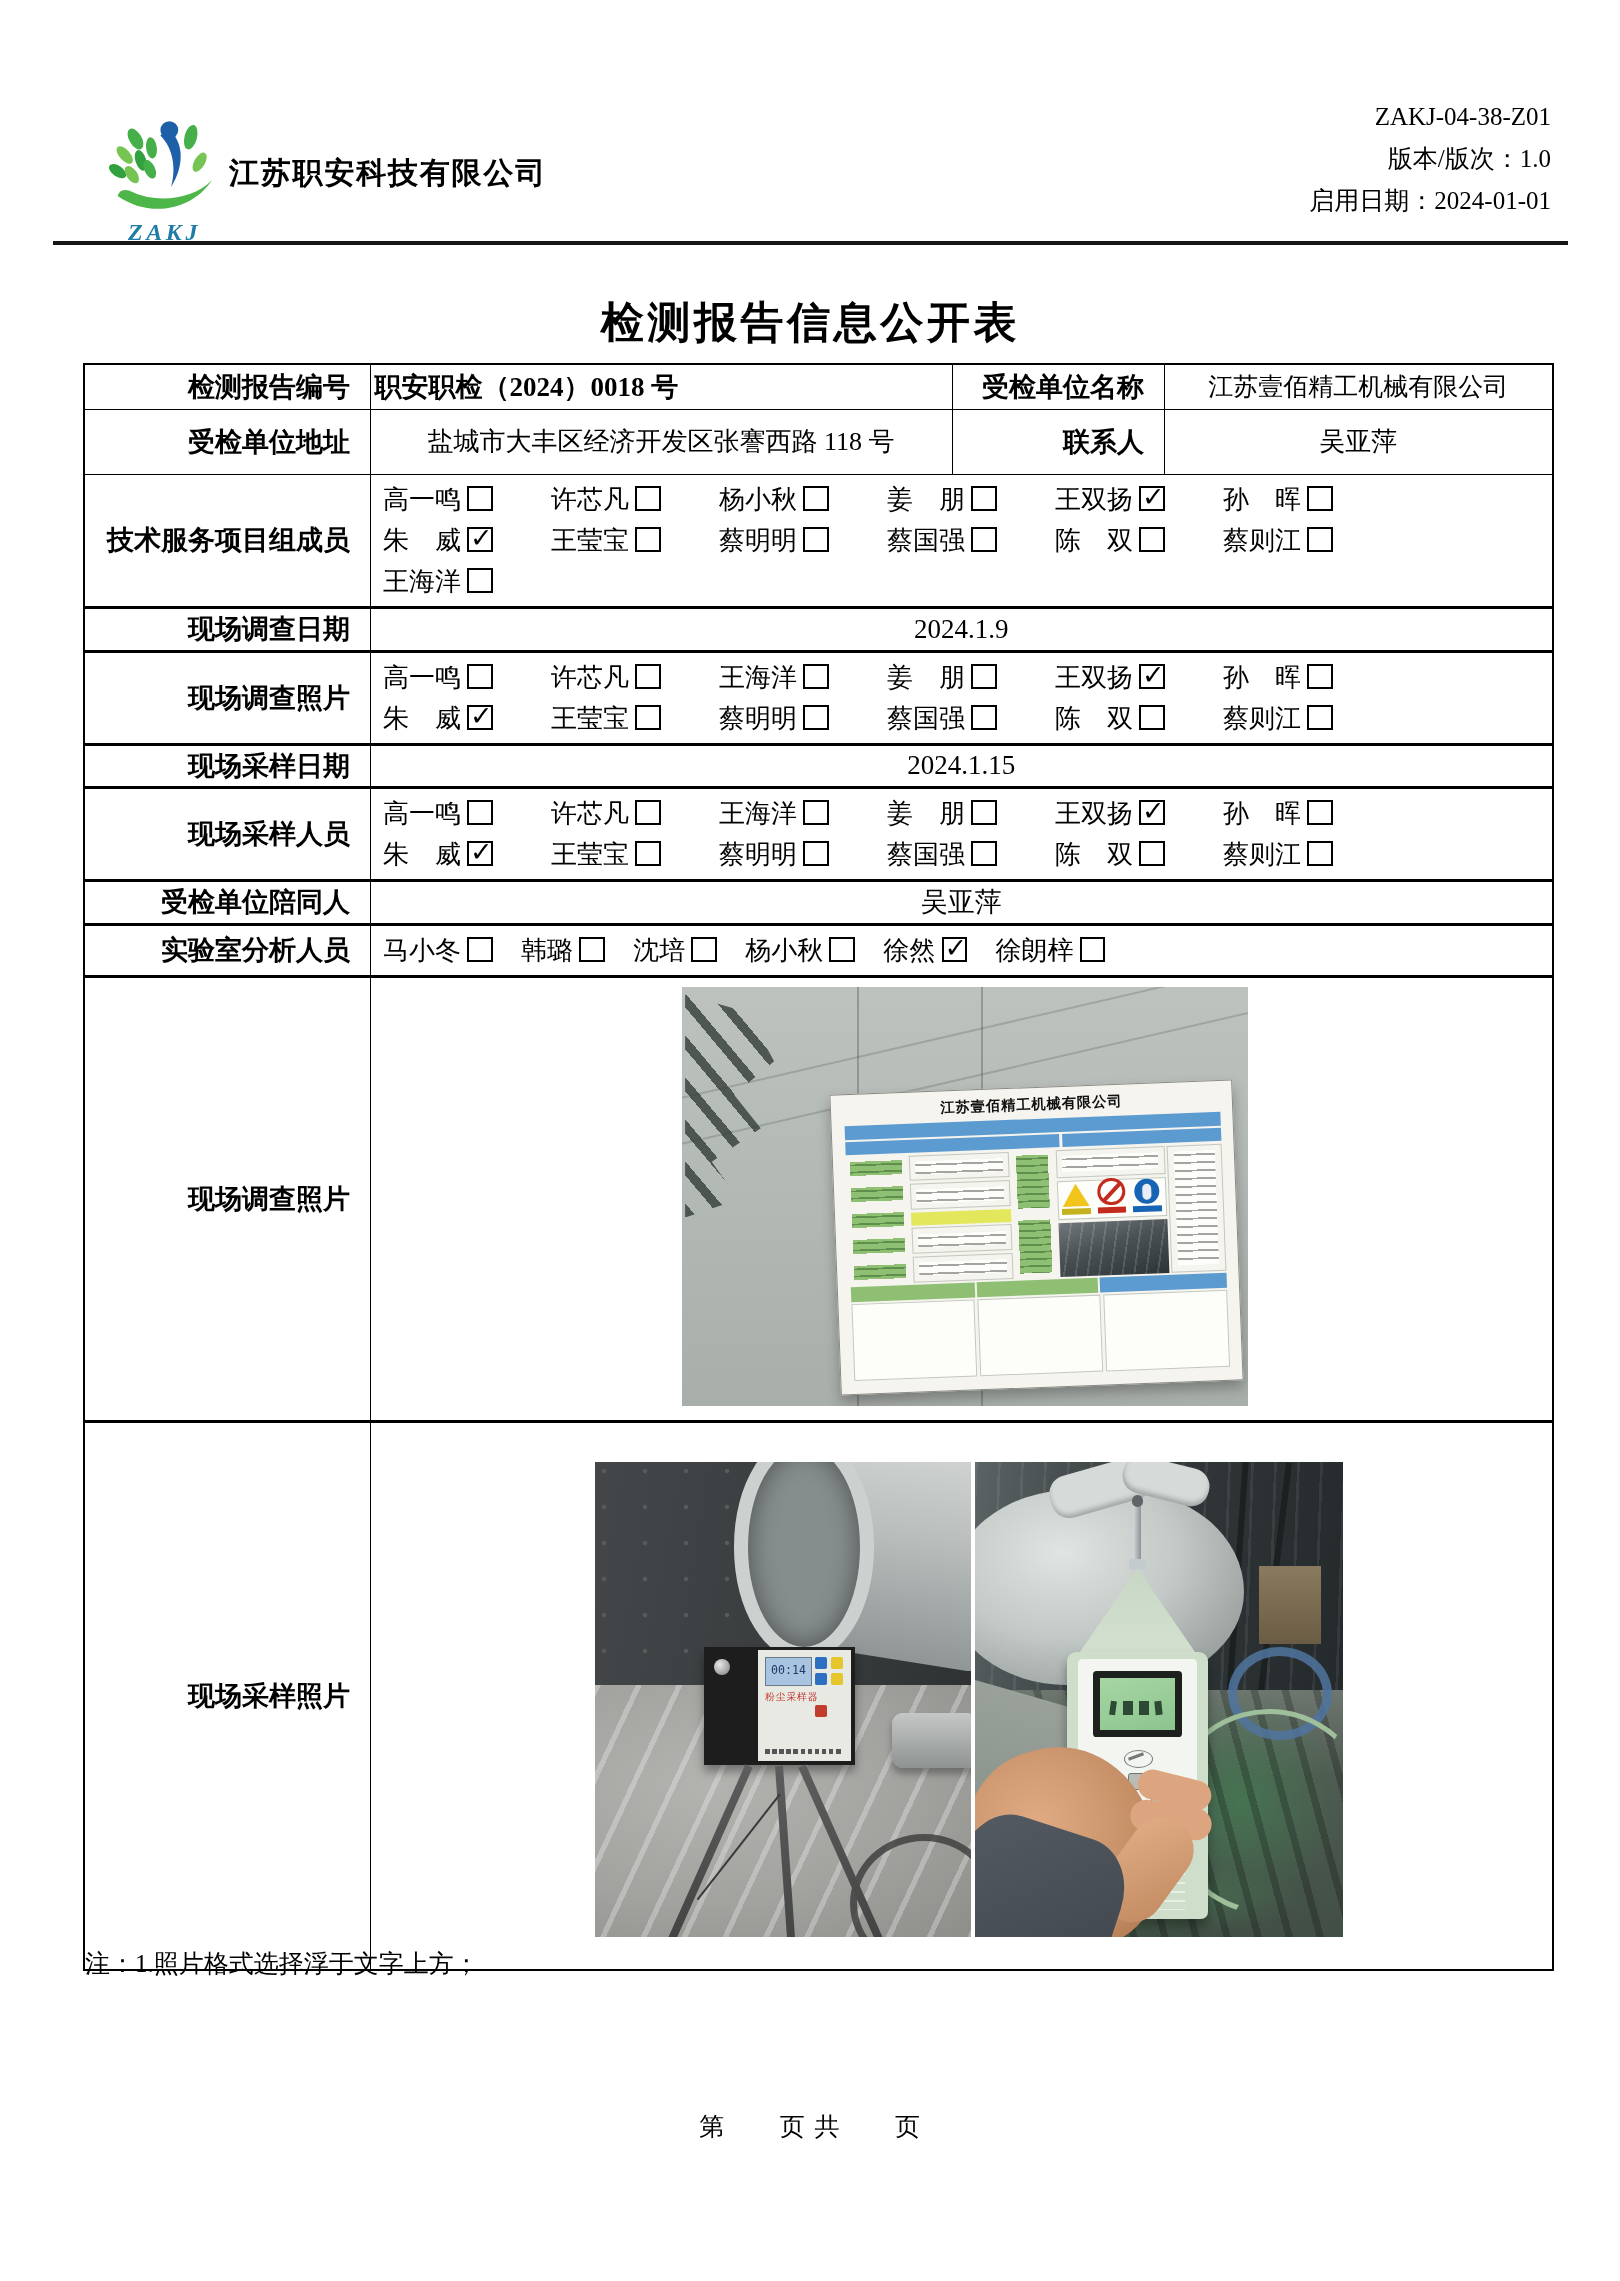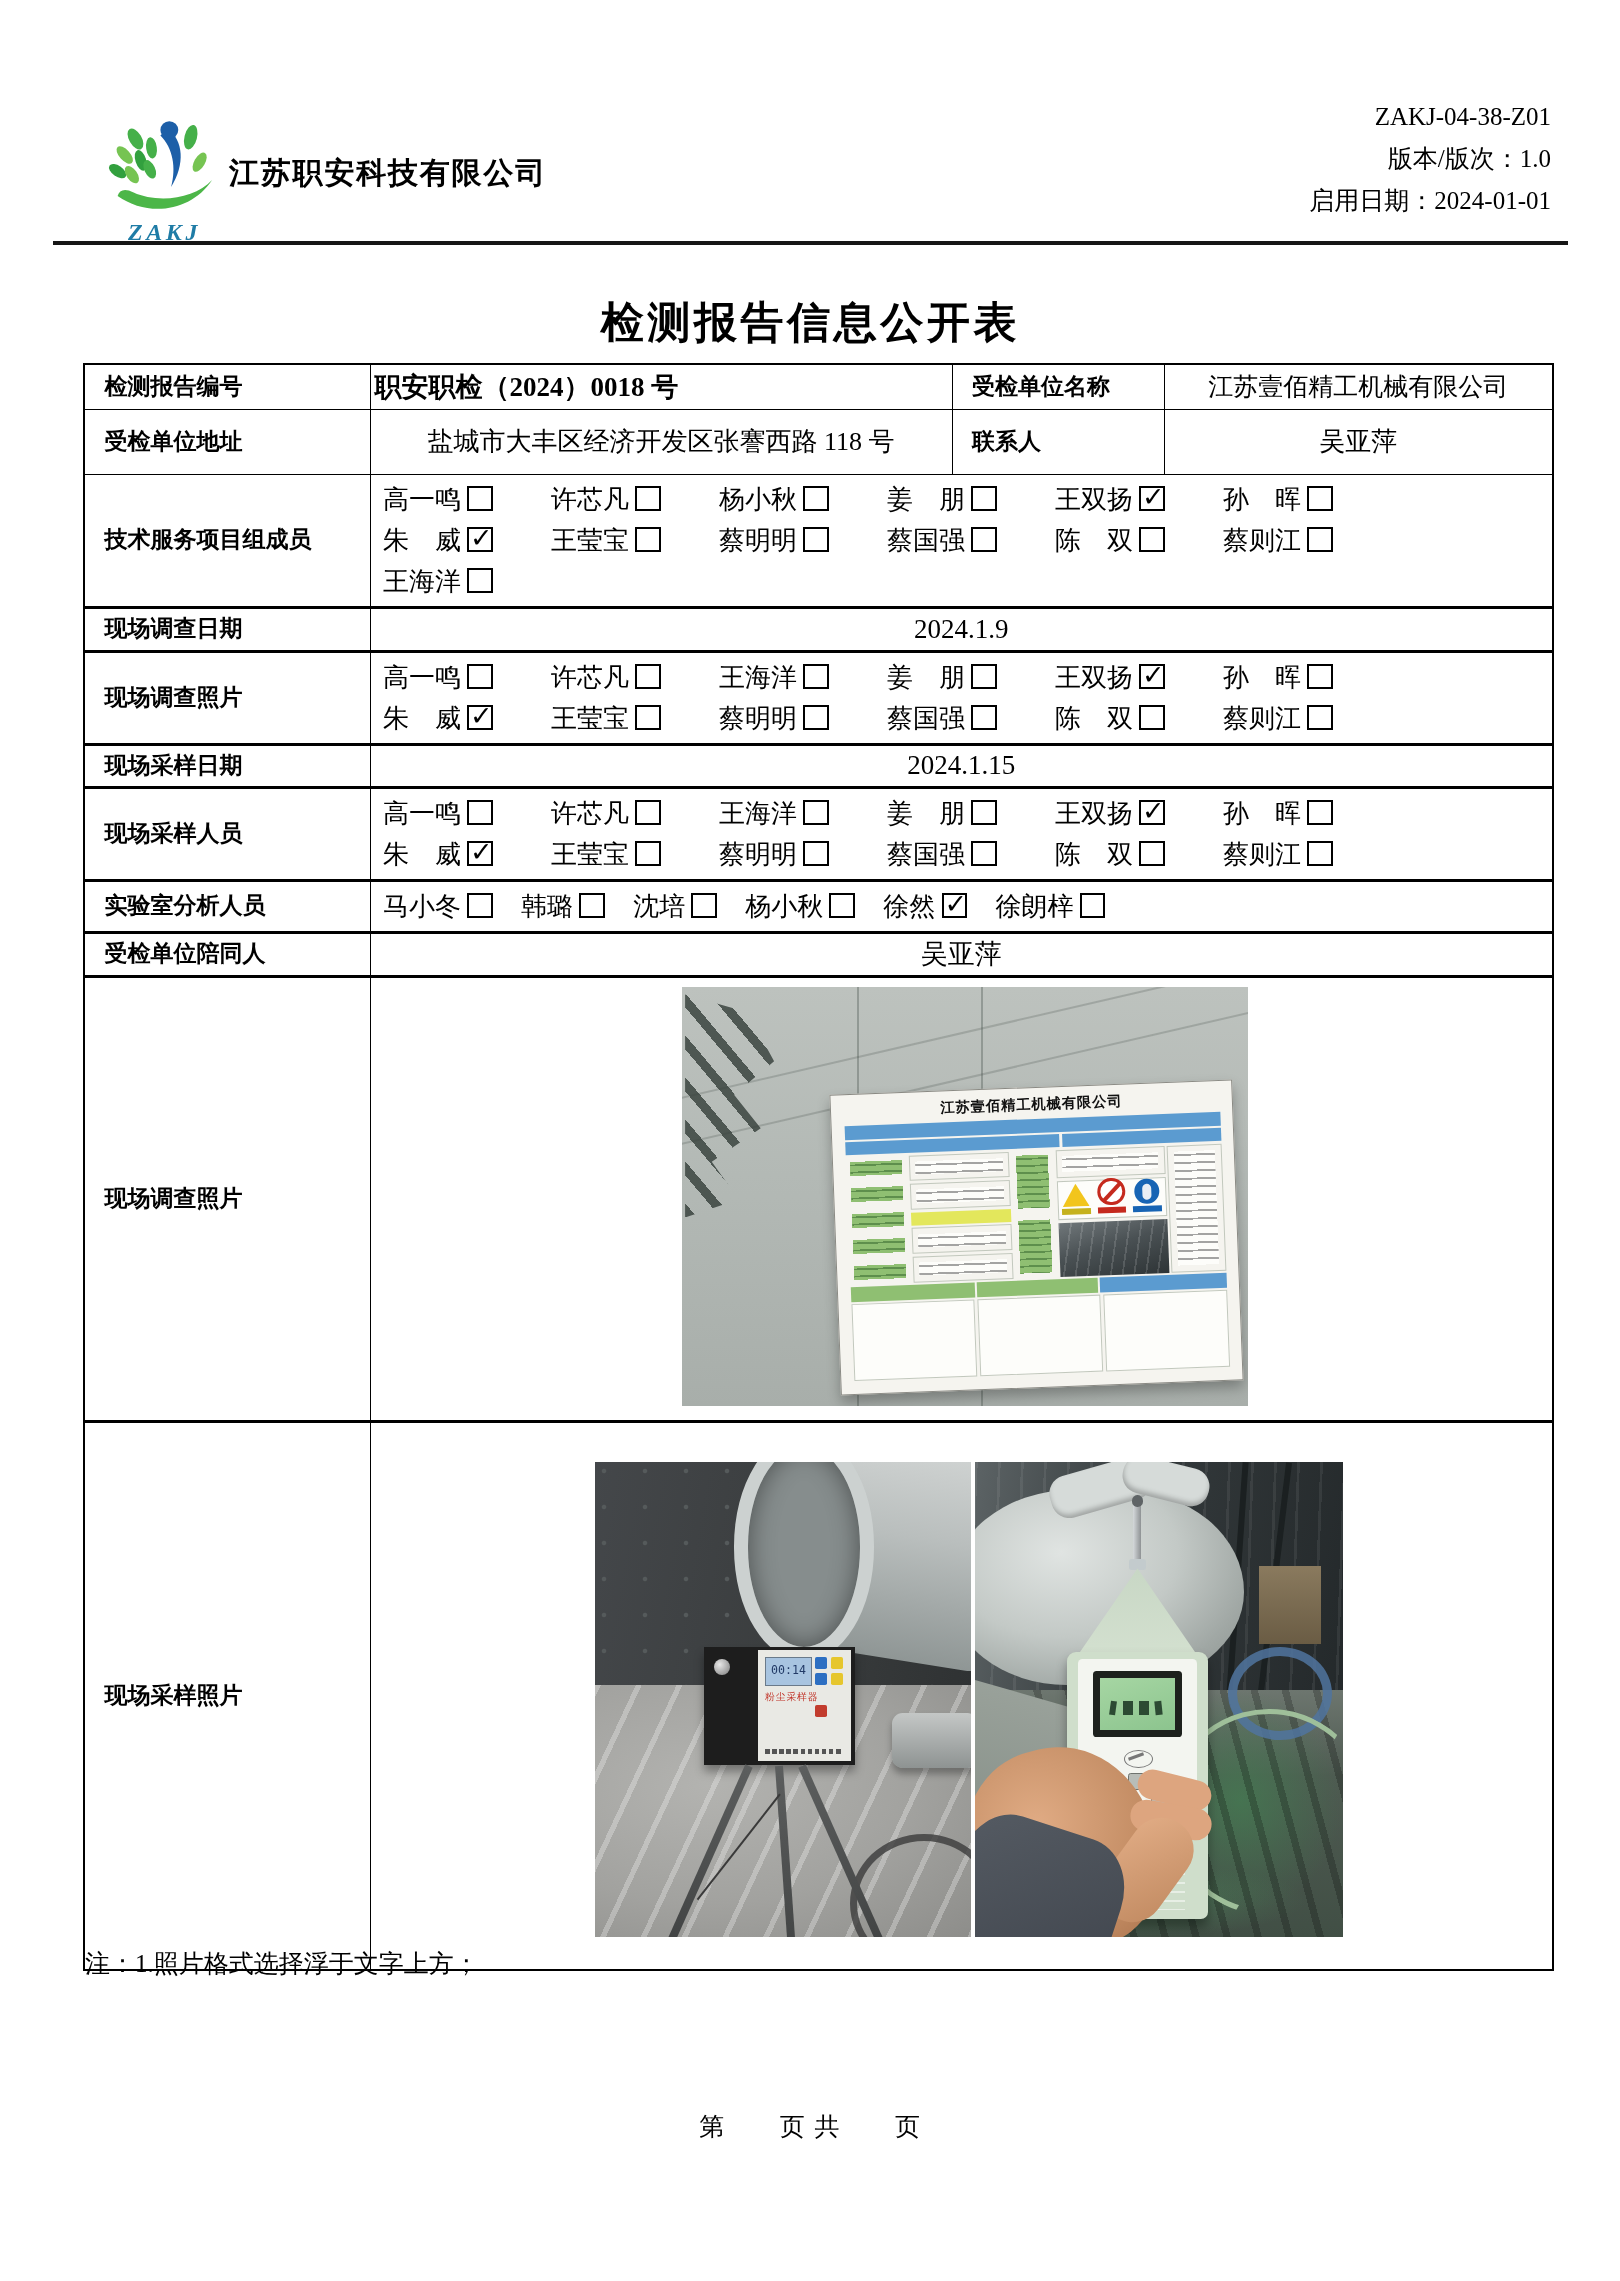--- a/index.html
+++ b/index.html
@@ -11,21 +11,21 @@
   .logo-caption{position:absolute;left:23px;top:105px;font-family:"Liberation Serif",serif;font-style:italic;font-weight:bold;font-size:24px;letter-spacing:3.6px;color:#1f7ca6;}
   .company-name{position:absolute;left:229px;top:153px;font-size:30px;font-weight:600;letter-spacing:1.8px;}
   .doc-meta{position:absolute;right:70px;top:96px;text-align:right;font-size:25px;line-height:42px;}
   .header-rule{position:absolute;left:53px;top:241px;width:1515px;height:3.6px;background:#161616;}
   .doc-title{position:absolute;left:0;top:294px;width:100%;text-align:center;font-family:"Liberation Sans",sans-serif;font-weight:bold;font-size:43px;letter-spacing:3.6px;}
 
   
   table.main-table{position:absolute;left:83px;top:363px;width:1469px;border-collapse:collapse;table-layout:fixed;border:2.7px solid #000;}
   td{border:1.8px solid #000;overflow:hidden;}
   tr.thick td{border-bottom-width:3.6px;}
-  .lbl{font-weight:bold;font-size:23px;text-align:left;vertical-align:middle;padding:0 19.6px;line-height:36px;}
+  .lbl{font-weight:bold;font-size:27px;text-align:right;vertical-align:middle;padding:0 19.6px;line-height:36px;}
   .val{font-size:26px;padding:0 4px;vertical-align:middle;}
   .center{text-align:center;}
   .bold{font-weight:bold;font-size:27px;}
   .date-cell{font-size:27px;text-align:center;vertical-align:middle;}
   .names-cell{vertical-align:middle;padding:4px 0;}
   .mline{height:41px;display:flex;align-items:center;padding-left:12.5px;}
   .mline .mslot{width:168px;white-space:nowrap;}
   .mline.compact .mslot{width:auto;margin-right:28.5px;}
   .mname{font-size:26px;}
   .cb{display:inline-block;width:21.4px;height:21.4px;border:2.7px solid #000;vertical-align:-3.6px;margin-left:6.2px;position:relative;background:#fff;}
@@ -258,37 +258,37 @@
               <span class="mslot"><span class="mname">朱　威</span><span class="cb checked"></span></span>
               <span class="mslot"><span class="mname">王莹宝</span><span class="cb"></span></span>
               <span class="mslot"><span class="mname">蔡明明</span><span class="cb"></span></span>
               <span class="mslot"><span class="mname">蔡国强</span><span class="cb"></span></span>
               <span class="mslot"><span class="mname">陈　双</span><span class="cb"></span></span>
               <span class="mslot"><span class="mname">蔡则江</span><span class="cb"></span></span>
             </div>
       </td>
     </tr>
 
+    <tr class="thick" style="height:44px">
+      <td class="lbl">受检单位陪同人</td>
+      <td class="date-cell" colspan="3">吴亚萍</td>
+    </tr>
+
     <tr class="thick" style="height:45px">
       <td class="lbl">实验室分析人员</td>
       <td class="names-cell" colspan="3">
         <div class="mline compact">
               <span class="mslot"><span class="mname">马小冬</span><span class="cb"></span></span>
               <span class="mslot"><span class="mname">韩璐</span><span class="cb"></span></span>
               <span class="mslot"><span class="mname">沈培</span><span class="cb"></span></span>
               <span class="mslot"><span class="mname">杨小秋</span><span class="cb"></span></span>
               <span class="mslot"><span class="mname">徐然</span><span class="cb checked"></span></span>
               <span class="mslot"><span class="mname">徐朗梓</span><span class="cb"></span></span>
             </div>
       </td>
-    </tr>
-
-    <tr class="thick" style="height:44px">
-      <td class="lbl">受检单位陪同人</td>
-      <td class="date-cell" colspan="3">吴亚萍</td>
     </tr>
 
     <tr class="thick" style="height:445px">
       <td class="lbl">现场调查照片</td>
       <td class="photo-cell" colspan="3">
         <div class="photo-survey">
           <div class="seam-v" style="left:31%"></div>
           <div class="seam-v" style="left:53%"></div>
           <div class="seam-d" style="top:9%;transform:rotate(-13deg)"></div>
           <div class="seam-d" style="top:20%;transform:rotate(-13deg)"></div>

